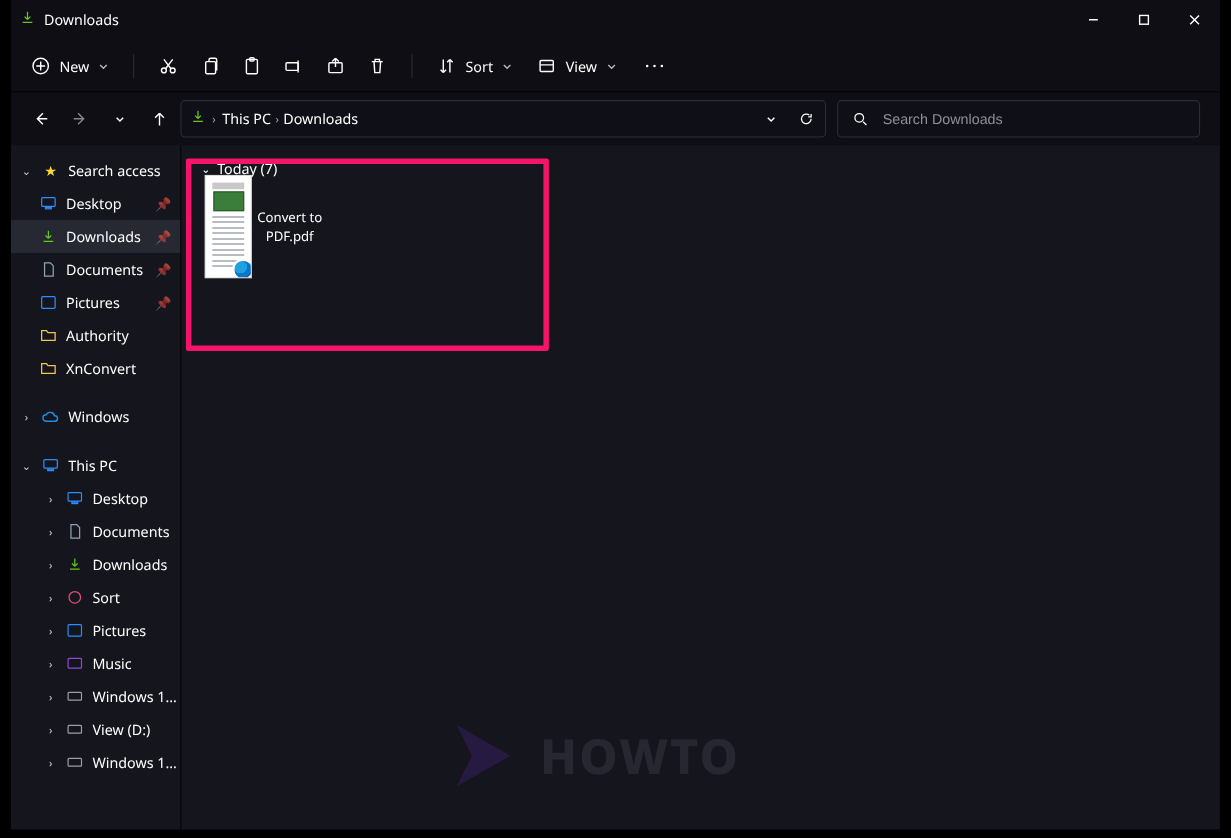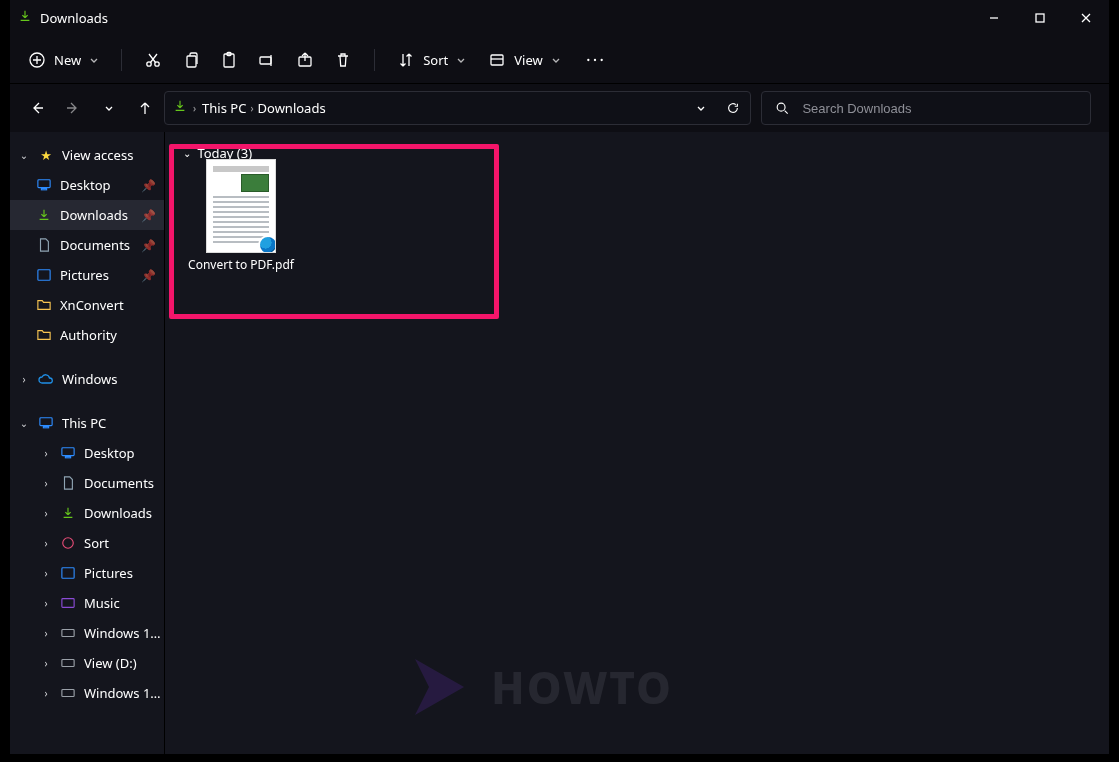--- a/index.html
+++ b/index.html
@@ -139,21 +139,21 @@
     width:330px;height:175px;
     border:5px solid var(--pink);
     border-radius:2px;
   }
   .files{
     position:absolute;left:22px;top:28px;
     display:flex;gap:42px;
   }
   .file{
     width:108px;
-    display:flex;flex-direction:column;align-items:center;gap:4px;
+    display:flex;align-items:center;gap:4px;
     text-align:center;color:var(--text);font-size:12px;
   }
   .thumb{
     width:68px;height:92px;background:#fff;position:relative;
     box-shadow:0 0 0 1px #dcdcdc;
     overflow:hidden;
   }
   .thumb::before{
     content:"";position:absolute;top:6px;left:6px;right:6px;height:6px;background:#c8c8c8
   }
@@ -389,21 +389,21 @@
       <input placeholder="Search Downloads" style="">
     </div>
   </div>
 
   <div class="body">
 
     <div class="tree">
       <div class="item">
         <span class="expander">⌄</span>
         <span class="twicon" style="color:var(--star)">★</span>
-        <span class="lbl">View access</span>
+        <span class="lbl">Search access</span>
       </div>
 
       <div class="item ind1">
         <span class="twicon" style="color:var(--blue-icon)">
           <svg viewBox="0 0 16 16" width="14" height="14" fill="currentColor" stroke="none">
               <rect x="1" y="2" width="14" height="9" rx="1"></rect>
               <rect x="5" y="12" width="6" height="1.5"></rect>
             </svg>
         </span>
         <span class="lbl">Desktop</span>
@@ -435,29 +435,29 @@
         </span>
         <span class="lbl">Pictures</span>
         <span class="pin">📌</span>
       </div>
       <div class="item ind1">
         <span class="twicon" style="color:var(--folder-yellow)">
           <svg viewBox="0 0 16 16" width="14" height="14" fill="currentColor" stroke="none">
               <path d="M1 3h5l1.5 2H15v8H1z"></path>
             </svg>
         </span>
-        <span class="lbl">XnConvert</span>
+        <span class="lbl">Authority</span>
       </div>
       <div class="item ind1">
         <span class="twicon" style="color:var(--folder-yellow)">
           <svg viewBox="0 0 16 16" width="14" height="14" fill="currentColor" stroke="none">
               <path d="M1 3h5l1.5 2H15v8H1z"></path>
             </svg>
         </span>
-        <span class="lbl">Authority</span>
+        <span class="lbl">XnConvert</span>
       </div>
 
       <div class="gap"></div>
 
       <div class="item">
         <span class="expander">›</span>
         <span class="twicon" style="color:#1f8fe6">
           <svg viewBox="0 0 16 10" width="16" height="10" fill="currentColor" stroke="none">
               <path d="M4 9a3 3 0 0 1 0-6 4 4 0 0 1 7.5 1A2.5 2.5 0 0 1 12 9z"></path>
             </svg>
@@ -558,21 +558,21 @@
               <rect x="1" y="1" width="14" height="8" rx="1"></rect>
             </svg>
           </span>
         <span class="lbl">Windows 10 (E</span>
       </div>
     </div>
 
     <div class="content">
       <div class="group-head">
         <span style="font-size:10px">⌄</span>
-        <span>Today (3)</span>
+        <span>Today (7)</span>
       </div>
 
       <div class="hilite"></div>
 
       <div class="files">
         <div class="file">
           <div class="thumb">
             <div class="photo"></div>
               <div class="lines"></div>
             <div class="badge"></div>

